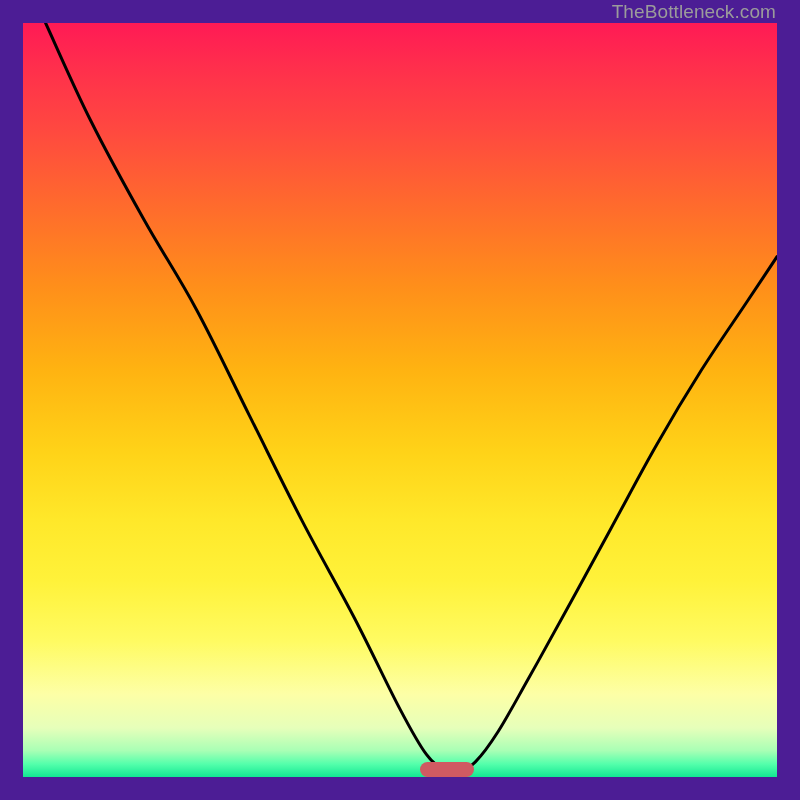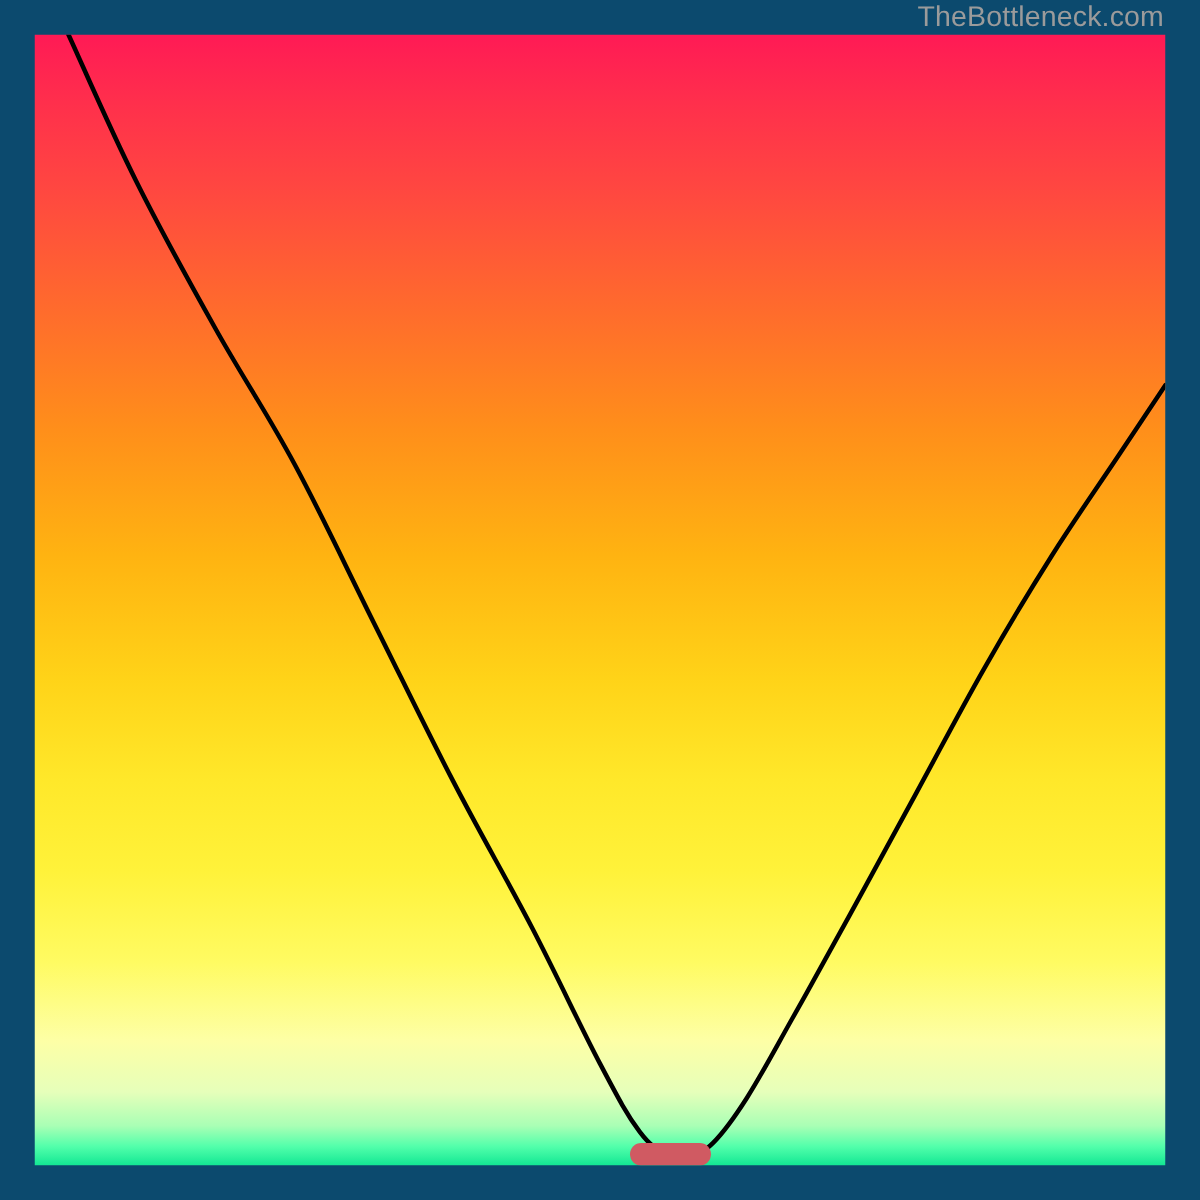--- a/index.html
+++ b/index.html
@@ -10,21 +10,21 @@
     overflow: hidden;
     background: #000;
     font-family: Arial, Helvetica, sans-serif;
   }
   .frame {
     position: absolute;
     left: 0;
     top: 0;
     width: 800px;
     height: 800px;
-    background: #0c4a6e;
+    background: #4c1d95;
   }
   .plot {
     position: absolute;
     left: 23px;
     top: 23px;
     width: 754px;
     height: 754px;
     overflow: hidden;
   }
   .gradient {

